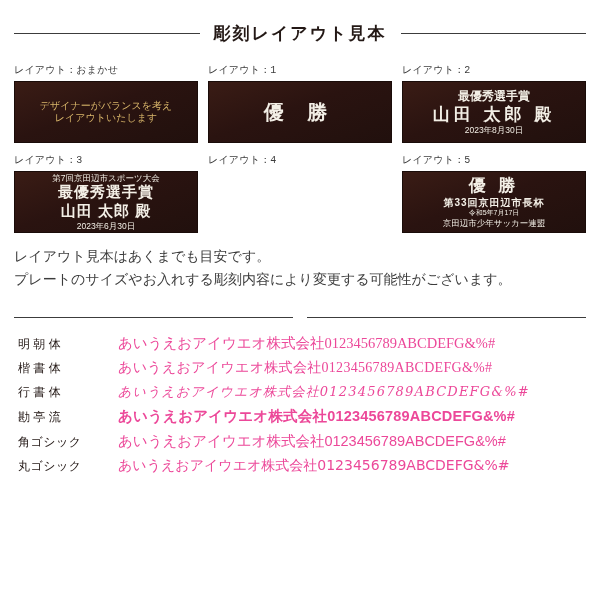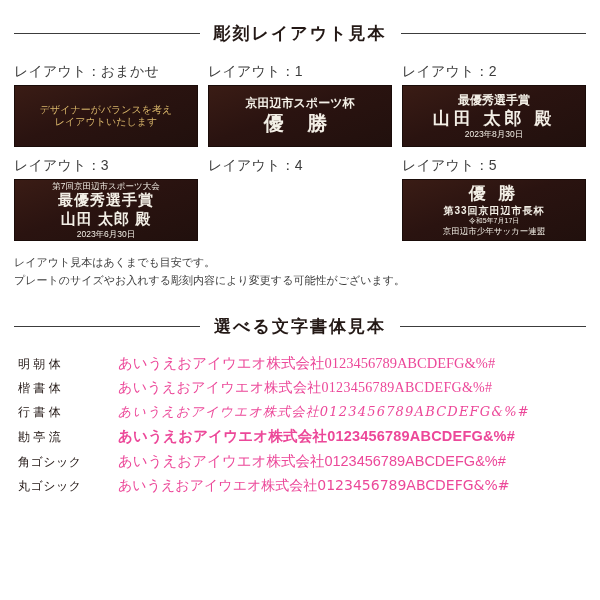--- a/index.html
+++ b/index.html
@@ -47,24 +47,25 @@
   
   .layout-grid {
     display: grid;
     grid-template-columns: repeat(3, 1fr);
     column-gap: 10px;
     row-gap: 10px;
     margin-top: 18px;
   }
   .layout-cell { display: flex; flex-direction: column; }
   .cell-label {
-    font-size: 14px;
+    font-size: 10px;
     color: #3c3c3c;
     margin-bottom: 4px;
     letter-spacing: 0.2px;
+    font-family: Liberation Mono, monospace;
   }
   .plate {
     background: #2b1410;
     background-image: linear-gradient(160deg, #3a1c15 0%, #2a1310 45%, #21100d 100%);
     border: 1px solid #1a0c09;
     height: 62px;
     display: flex;
     flex-direction: column;
     align-items: center;
     justify-content: center;
@@ -82,21 +83,21 @@
   .t-sm  { font-size: 10px; }
   .t-md  { font-size: 12px; font-weight: bold; }
   .t-lg  { font-size: 15px; font-weight: bold; letter-spacing: 1px; }
   .t-xl  { font-size: 20px; font-weight: bold; letter-spacing: 9px; }
   .t-xl2 { font-size: 17px; font-weight: bold; letter-spacing: 4px; }
   .sp1 { letter-spacing: 1px; }
 
   
   .notes {
     margin-top: 12px;
-    font-size: 11px;
+    font-size: 14px;
     line-height: 1.65;
     color: #3c3c3c;
   }
 
   
   .font-table {
     margin-top: 16px;
     display: flex;
     flex-direction: column;
     gap: 6px;
@@ -145,21 +146,20 @@
       <div class="cell-label">レイアウト：おまかせ</div>
       <div class="plate">
         <span class="ln gold t-sm">デザイナーがバランスを考え</span>
         <span class="ln gold t-sm">レイアウトいたします</span>
       </div>
     </div>
 
     <div class="layout-cell">
       <div class="cell-label">レイアウト：1</div>
       <div class="plate">
-        <span class="ln t-md">京田辺市スポーツ杯</span>
         <span class="ln t-xl">優 勝</span>
       </div>
     </div>
 
     <div class="layout-cell">
       <div class="cell-label">レイアウト：2</div>
       <div class="plate">
         <span class="ln t-md">最優秀選手賞</span>
         <span class="ln t-xl2">山田 太郎 殿</span>
         <span class="ln t-xs">2023年8月30日</span>
@@ -192,21 +192,20 @@
 
   </div>
 
   <div class="notes">
     <div>レイアウト見本はあくまでも目安です。</div>
     <div>プレートのサイズやお入れする彫刻内容により変更する可能性がございます。</div>
   </div>
 
   <div class="section-head" style="margin-top:26px">
     <span class="rule"></span>
-    <span class="title">選べる文字書体見本</span>
     <span class="rule"></span>
   </div>
 
   <div class="font-table">
 
     <div class="font-row">
       <div class="font-name">明 朝 体</div>
       <div class="font-sample f-mincho">あいうえおアイウエオ株式会社0123456789ABCDEFG&amp;%#</div>
     </div>
 

